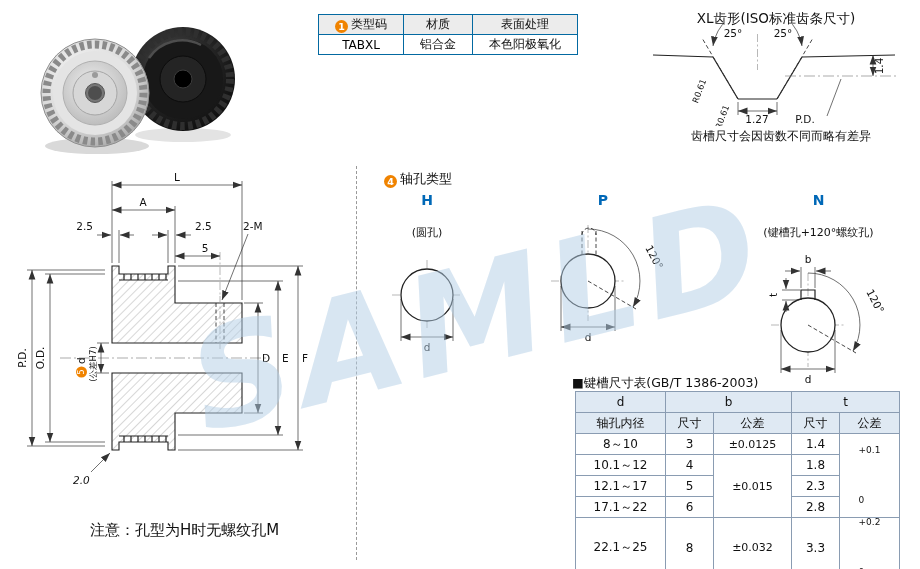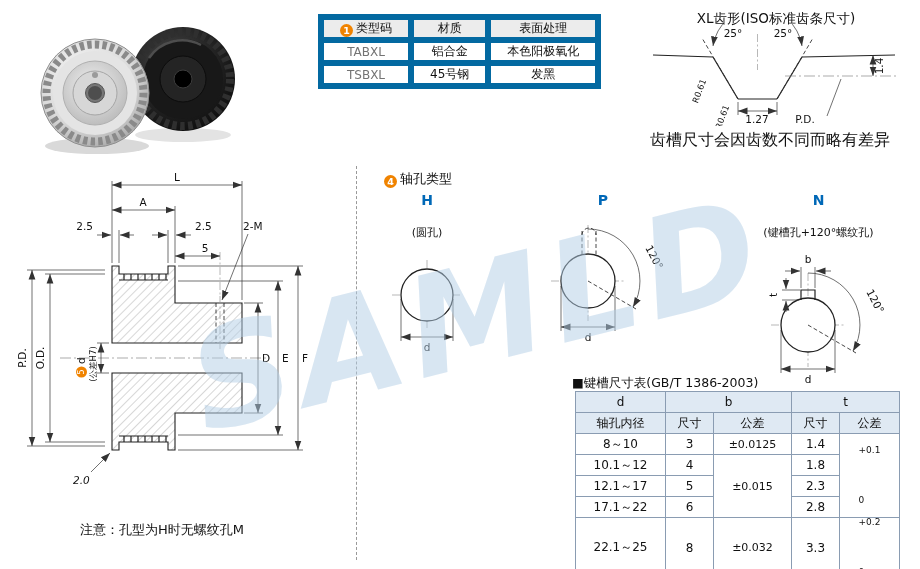--- a/index.html
+++ b/index.html
@@ -19,34 +19,34 @@
 
   
   .badge {
     display:inline-flex; align-items:center; justify-content:center;
     width:13px; height:13px; border-radius:50%; background:#f08300; color:#fff;
     font-size:9.5px; font-weight:bold; margin-right:3px; vertical-align:-2px;
   }
 
   
   .type-table { border-collapse:collapse; font-size:12px; table-layout:fixed; background:#fff; }
-  .type-table th,.type-table td { border:6px solid #0369a1; text-align:center; height:20px; padding:0 16px; white-space:nowrap; }
+  .type-table th,.type-table td { border:1px solid #0369a1; text-align:center; height:20px; padding:0 16px; white-space:nowrap; }
   .type-table th { background:#ececec; font-weight:normal; }
   .type-table .c1{width:84px}.type-table .c2{width:66px}.type-table .c3{width:100px}
-  .blue { color:#737373; }
+  .blue { color:#000000; }
 
   
   .tooth-title { left:640px; top:10px; width:272px; text-align:center; font-size:13.5px; }
-  .tooth-note  { left:650px; top:128px; width:262px; text-align:left; font-size:16px; line-height:1.45; }
+  .tooth-note  { left:650px; top:128px; width:262px; text-align:center; font-size:12px; line-height:1.45; }
 
   
   .divider-v { left:356px; top:166px; height:394px; width:0; border-left:1px dashed #999; }
 
   
-  .drawing-note { left:80px; top:521px; font-size:13px; }
+  .drawing-note { left:90px; top:521px; font-size:15px; }
 
   
   .ht-title { left:384px; top:170px; font-size:13px; }
   .ht-col { text-align:center; }
   .ht-letter { color:#0068b7; font-weight:bold; font-size:14px; height:16px; }
   .ht-sub { font-size:11px; height:15px; margin-top:17px; white-space:nowrap; }
   .ht-col svg { margin-top:7px; }
 
   
   .kw-title { left:572px; top:375px; font-size:12.5px; }
@@ -133,25 +133,20 @@
       <th class="c2">材质</th>
       <th class="c3">表面处理</th>
     </tr>
   </thead>
   <tbody>
     <tr>
       <td class="blue">TABXL</td>
       <td>铝合金</td>
       <td>本色阳极氧化</td>
     </tr>
-    <tr>
-      <td class="blue">TSBXL</td>
-      <td>45号钢</td>
-      <td>发黑</td>
-    </tr>
   </tbody>
 </table>
 
 <div class="abs tooth-title">XL齿形(ISO标准齿条尺寸)</div>
 <svg class="abs" style="left:645px;top:24px" width="265" height="102" viewBox="0 0 265 102">
   <g class="ol">
     <line x1="8" y1="31" x2="68" y2="33"></line>
     <line x1="68" y1="33" x2="93" y2="75"></line>
     <line x1="93" y1="75" x2="132" y2="75"></line>
     <line x1="132" y1="75" x2="157" y2="33"></line>

